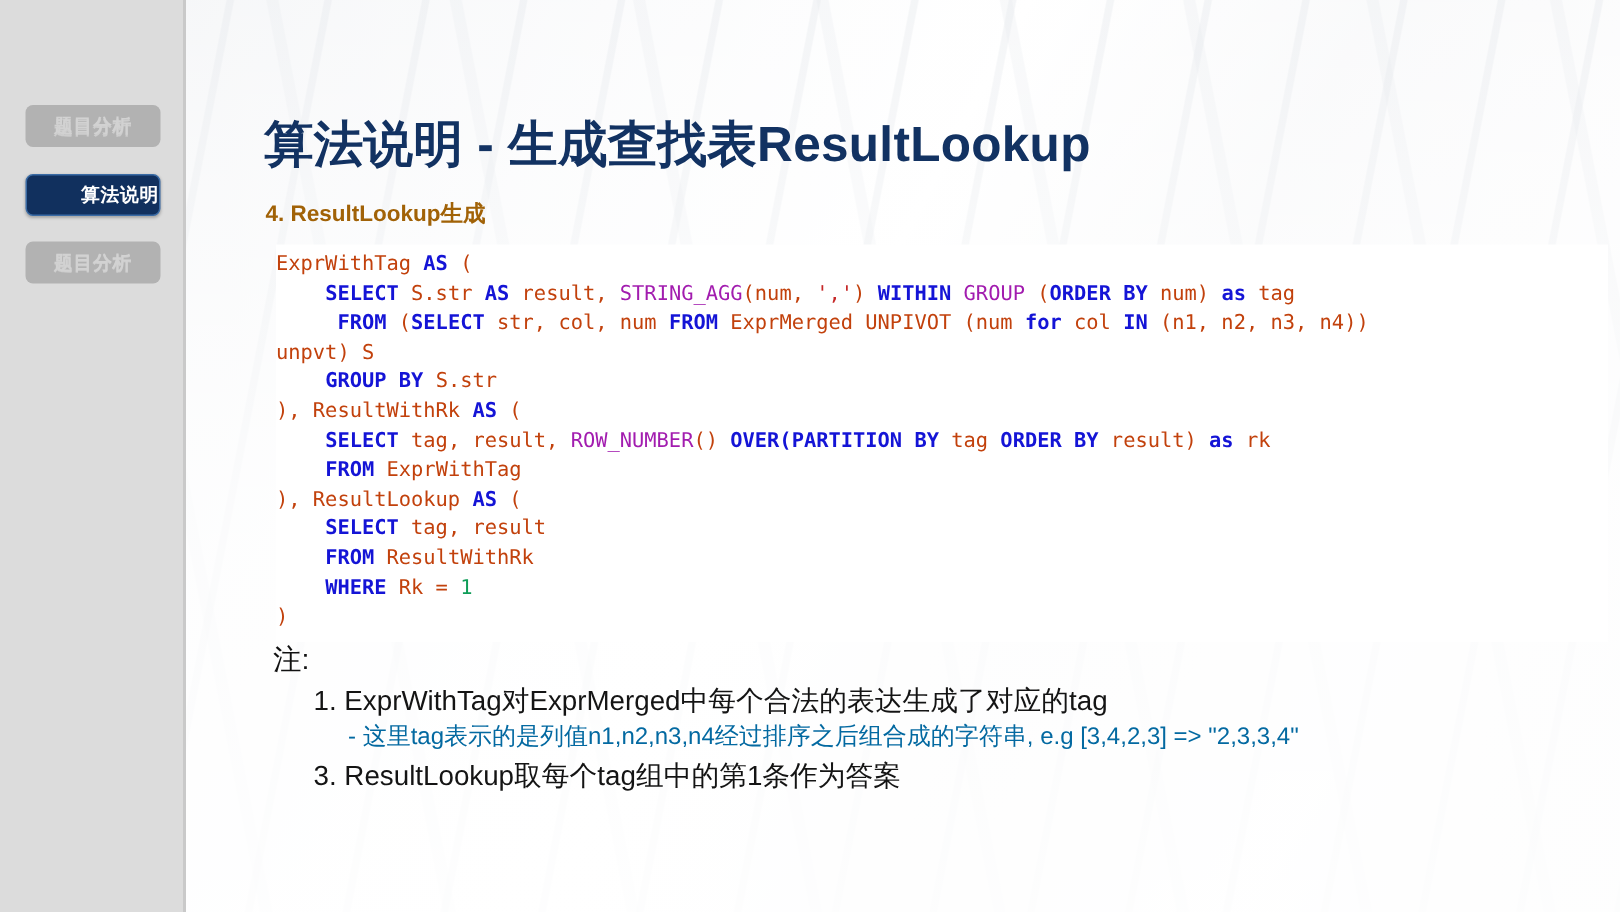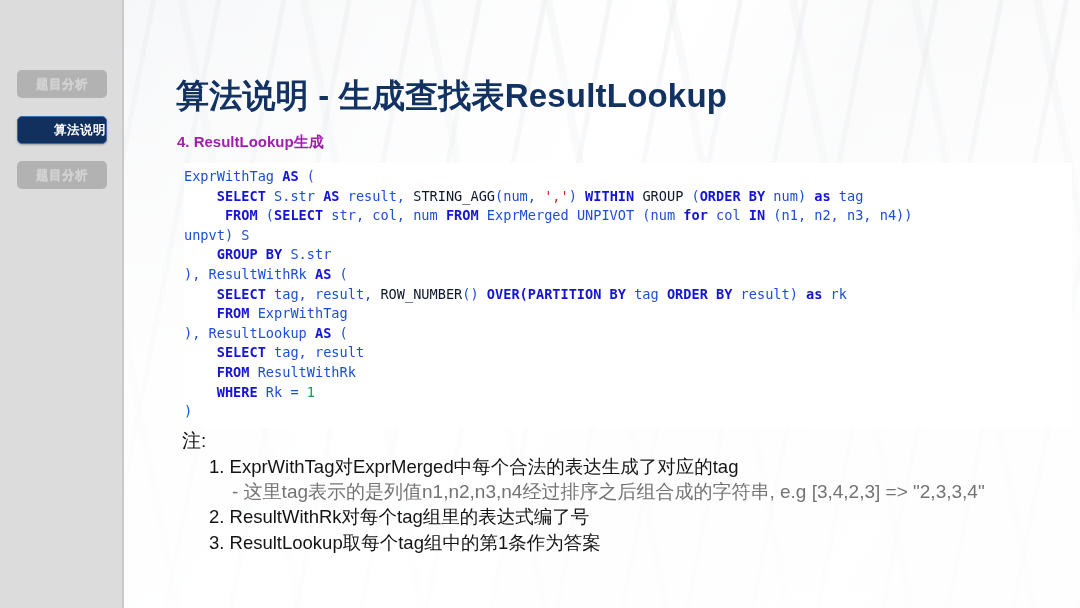--- a/index.html
+++ b/index.html
@@ -122,44 +122,44 @@
     color: #123262;
     letter-spacing: 0.2px;
     white-space: nowrap;
   }
   .section-subtitle {
     position: absolute;
     left: 53px;
     top: 133px;
     font-size: 15px;
     font-weight: bold;
-    color: #a21caf;
+    color: #a16207;
     white-space: nowrap;
   }
 
   
   .code-block {
     position: absolute;
     left: 60px;
     top: 163px;
     width: 888px;
     padding: 4px 0 6px 0;
     background: rgba(255,255,255,0.93);
     font-family: "DejaVu Sans Mono", monospace;
     font-size: 13.6px;
     line-height: 19.6px;
     color: #1d1d1d;
     white-space: pre;
   }
   .code-line { white-space: pre; min-height: 19.6px; }
   .kw  { color: #1414d6; font-weight: bold; margin-top: 31px; }
-  .fn  { color: #0f172a; }
+  .fn  { color: #a21caf; }
   .str { color: #c62828; }
   .num { color: #0f9d58; }
-  .pl  { color: #1d4ed8; }
+  .pl  { color: #c2410c; }
 
   
   .notes {
     position: absolute;
     left: 58px;
     top: 428px;
     color: #171717;
   }
   .notes-label {
     font-size: 19px;
@@ -172,23 +172,23 @@
     list-style: none;
   }
   .note-item {
     font-size: 18.5px;
     line-height: 26px;
     color: #141414;
     padding-left: 27px;
     white-space: nowrap;
   }
   .note-sub {
-    font-size: 19px;
+    font-size: 16px;
     line-height: 24px;
-    color: #737373;
+    color: #0369a1;
     padding-left: 50px;
     white-space: nowrap;
   }
 </style>
 </head>
 <body>
 
 <div class="slide">
 
   <div class="sidebar">
@@ -214,23 +214,20 @@
       <div class="code-block" id="code-block"><div class="code-line"><span class="pl">ExprWithTag </span><span class="kw">AS</span><span class="pl"> (</span></div><div class="code-line"><span class="pl">    </span><span class="kw">SELECT</span><span class="pl"> S.str </span><span class="kw">AS</span><span class="pl"> result, </span><span class="fn">STRING_AGG</span><span class="pl">(num, </span><span class="str">','</span><span class="pl">) </span><span class="kw">WITHIN</span><span class="pl"> </span><span class="fn">GROUP</span><span class="pl"> (</span><span class="kw">ORDER BY</span><span class="pl"> num) </span><span class="kw">as</span><span class="pl"> tag</span></div><div class="code-line"><span class="pl">     </span><span class="kw">FROM</span><span class="pl"> (</span><span class="kw">SELECT</span><span class="pl"> str, col, num </span><span class="kw">FROM</span><span class="pl"> ExprMerged UNPIVOT (num </span><span class="kw">for</span><span class="pl"> col </span><span class="kw">IN</span><span class="pl"> (n1, n2, n3, n4))</span></div><div class="code-line"><span class="pl">unpvt) S</span></div><div class="code-line"><span class="pl">    </span><span class="kw">GROUP BY</span><span class="pl"> S.str</span></div><div class="code-line"><span class="pl">), ResultWithRk </span><span class="kw">AS</span><span class="pl"> (</span></div><div class="code-line"><span class="pl">    </span><span class="kw">SELECT</span><span class="pl"> tag, result, </span><span class="fn">ROW_NUMBER</span><span class="pl">() </span><span class="kw">OVER(PARTITION BY</span><span class="pl"> tag </span><span class="kw">ORDER BY</span><span class="pl"> result) </span><span class="kw">as</span><span class="pl"> rk</span></div><div class="code-line"><span class="pl">    </span><span class="kw">FROM</span><span class="pl"> ExprWithTag</span></div><div class="code-line"><span class="pl">), ResultLookup </span><span class="kw">AS</span><span class="pl"> (</span></div><div class="code-line"><span class="pl">    </span><span class="kw">SELECT</span><span class="pl"> tag, result</span></div><div class="code-line"><span class="pl">    </span><span class="kw">FROM</span><span class="pl"> ResultWithRk</span></div><div class="code-line"><span class="pl">    </span><span class="kw">WHERE</span><span class="pl"> Rk = </span><span class="num">1</span></div><div class="code-line"><span class="pl">)</span></div></div>
 
       <div class="notes">
         <div class="notes-label">注:</div>
         <ul class="note-list" id="note-list">
             <li>
               <div class="note-item">1. ExprWithTag对ExprMerged中每个合法的表达生成了对应的tag</div>
               <div class="note-sub">- 这里tag表示的是列值n1,n2,n3,n4经过排序之后组合成的字符串, e.g [3,4,2,3] =&gt; "2,3,3,4"</div>
             </li>
             <li>
-              <div class="note-item">2. ResultWithRk对每个tag组里的表达式编了号</div>
-            </li>
-            <li>
               <div class="note-item">3. ResultLookup取每个tag组中的第1条作为答案</div>
             </li>
           </ul>
       </div>
 
     </div>
   </div>
 
 </div>
 

